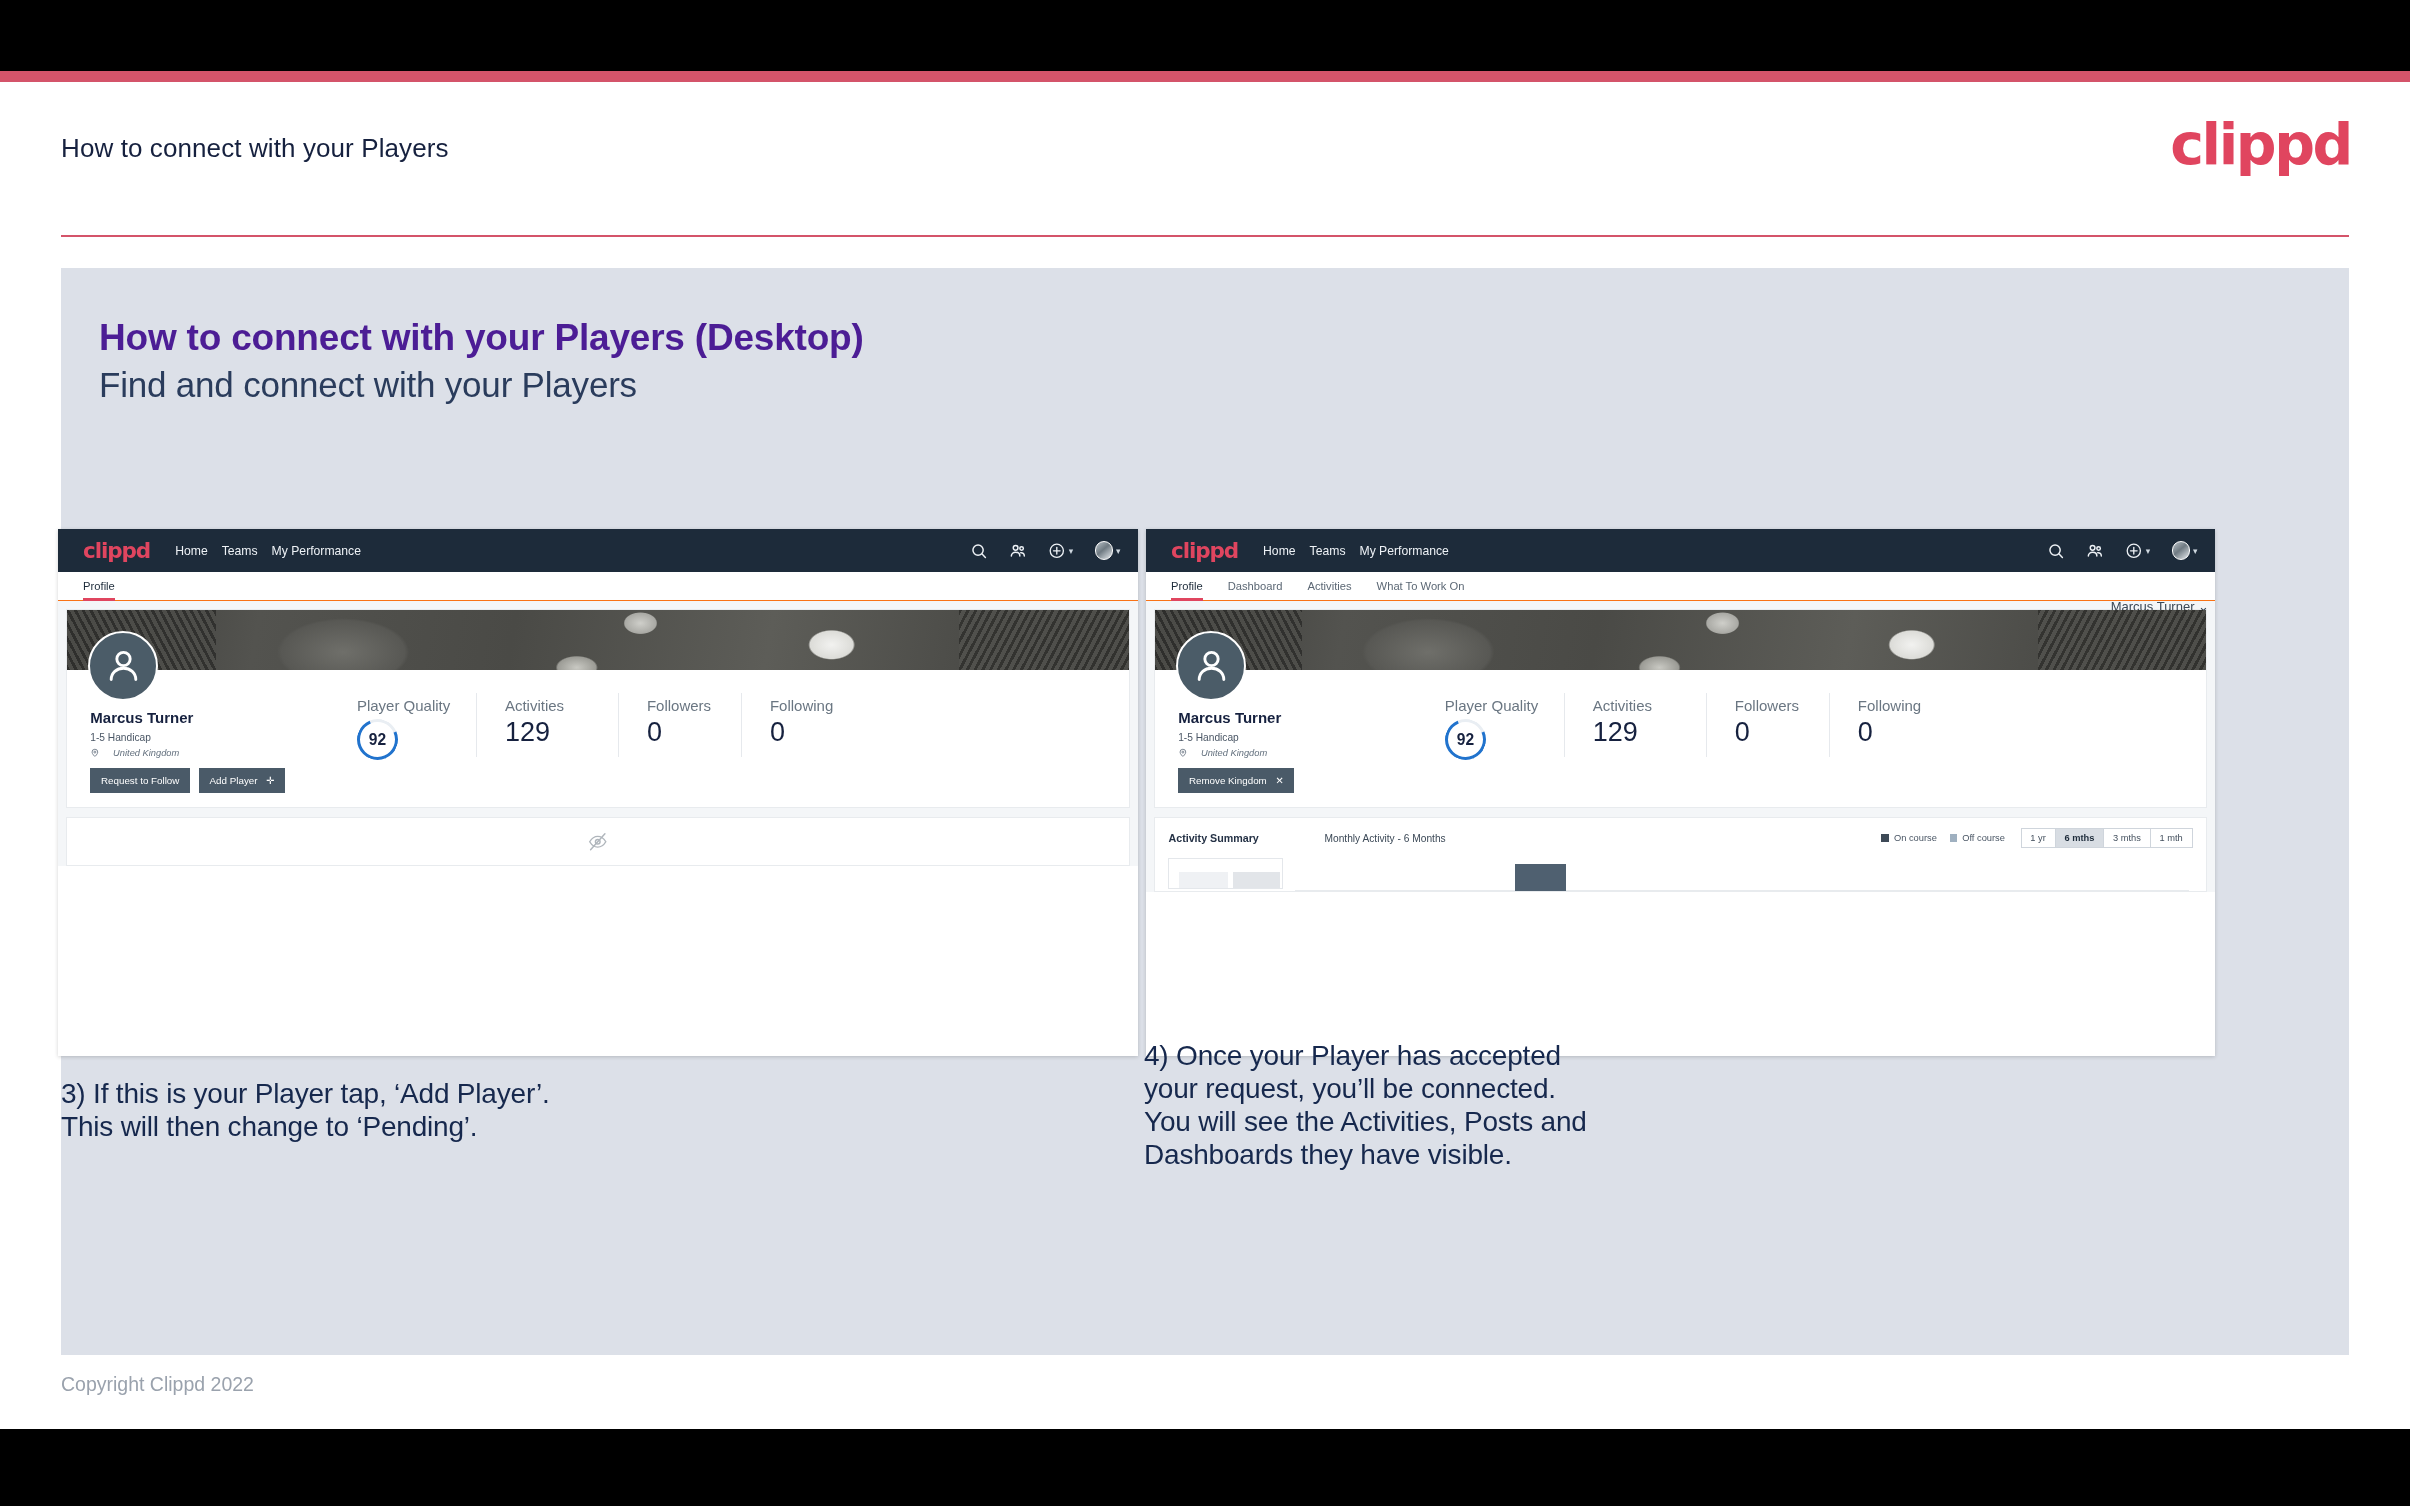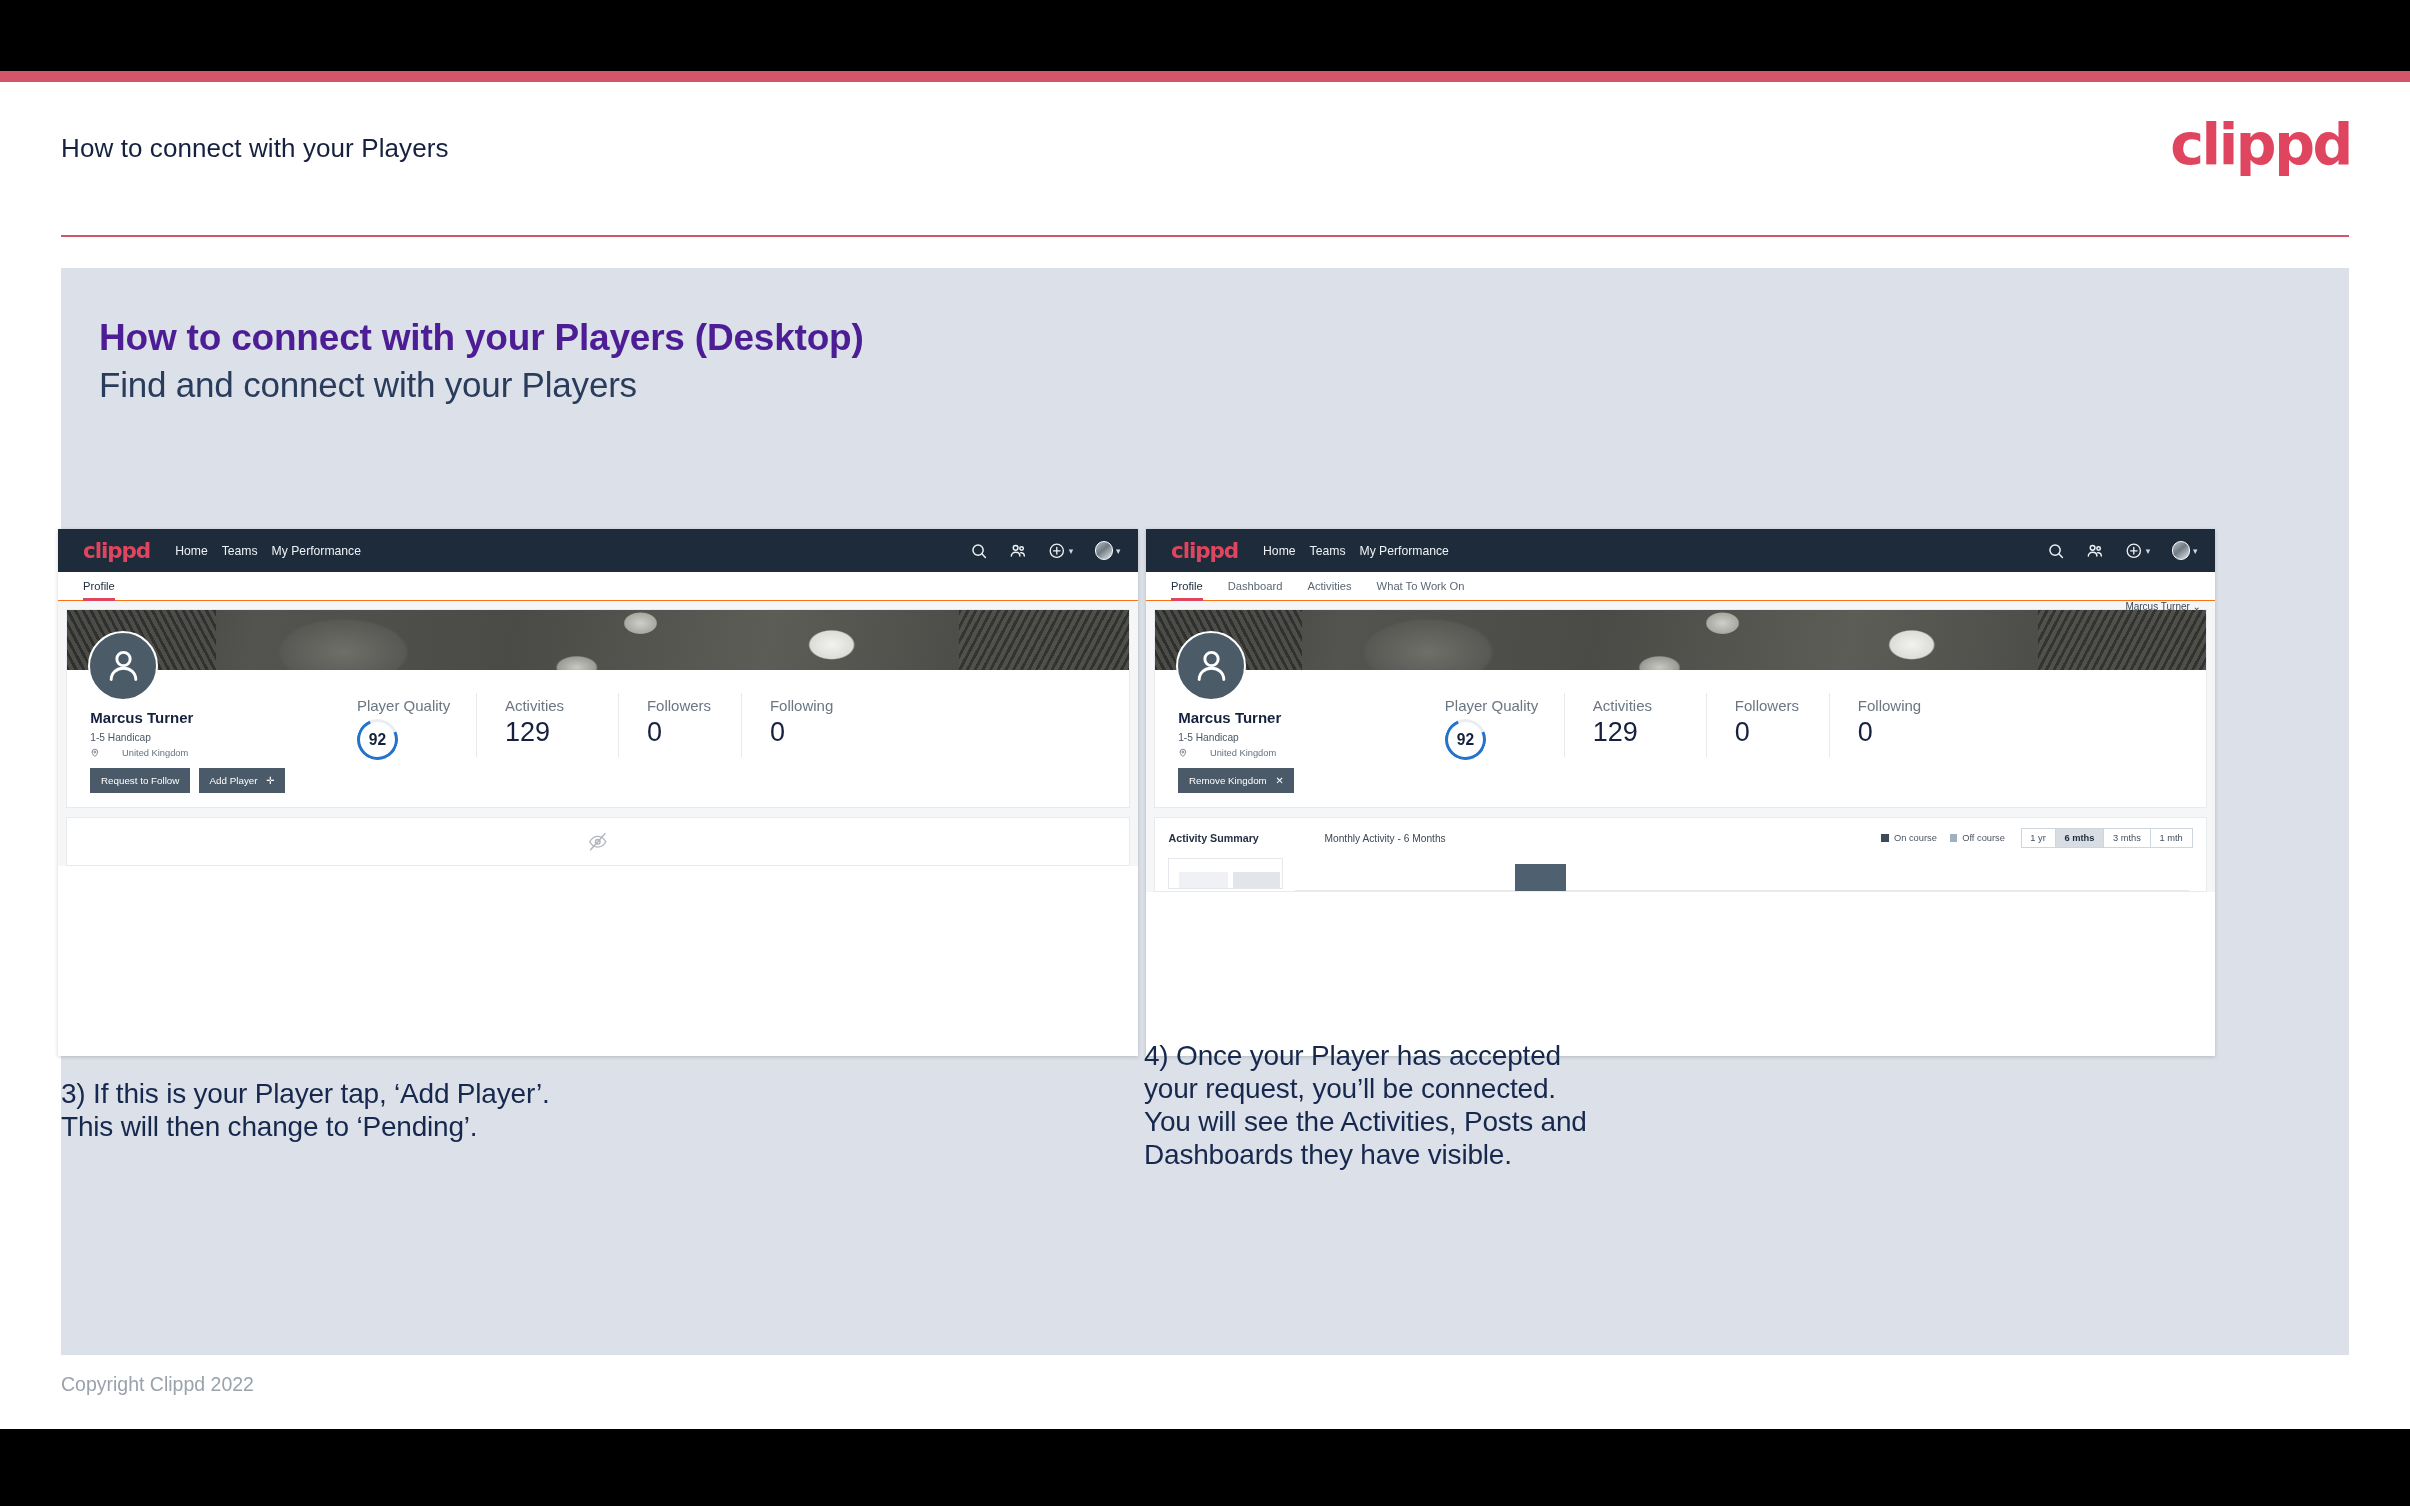--- a/index.html
+++ b/index.html
@@ -82,21 +82,21 @@
     position:relative; height:29px; background:#fff;
     border-bottom:1px solid #f97316;
     display:flex; align-items:center; padding-left:25px; gap:25px;
   }
   .sh-tab { font-size:11.2px; color:#5b6774; position:relative; height:29px; line-height:29px; }
   .sh-tab.active { color:#1d2b3a; }
   .sh-tab.active:after {
     content:""; position:absolute; left:0; right:0; bottom:0; height:2.4px; background:#e0455f;
   }
   .sh-tab-user {
-    position:absolute; right:14px; font-size:10px; color:#3b4856;margin-top:40px;
+    position:absolute; right:6px; font-size:13px; color:#3b4856;margin-top:40px;
   }
 
   
   .sh-body { background:#f4f6f8; padding:7.8px 7.8px 0 7.8px; }
   .profile-card { background:#fff; border:1px solid #e8ebee; }
   .banner {
     height:60px; position:relative; overflow:hidden;
     background:
       radial-gradient(ellipse 39px 25px at 72% 58%, #f2f2f0 0%, #dcdcd8 55%, rgba(0,0,0,0) 60%),
       radial-gradient(ellipse 27px 17.6px at 54% 22%, #cfcfca 0%, #a9a9a4 58%, rgba(0,0,0,0) 63%),
@@ -115,21 +115,21 @@
   .profile-inner { position:relative; padding:0 0 13.7px 0; display:flex; }
   .avatar-big {
     position:absolute; left:21.5px; top:-39px; width:70px; height:70px; border-radius:50%;
     background:#4b5c68; border:2.9px solid #fff;
     display:flex; align-items:center; justify-content:center;
   }
   .avatar-big svg { width:41px; height:41px; }
   .ident { width:265px; padding:39px 0 0 23.4px; }
   .ident-name { font-size:15px; font-weight:700; color:#16213f; }
   .ident-hcp { font-size:10.2px; color:#4a5665; margin-top:5.9px; }
-  .ident-loc { font-size:9.3px; color:#63707e; margin-top:4.9px; display:flex; align-items:center; gap:22px; }
+  .ident-loc { font-size:9.3px; color:#63707e; margin-top:4.9px; display:flex; align-items:center; gap:13px;font-style:italic; }
   .ident-loc svg { width:9.8px; height:9.8px; }
   .ident-btns { margin-top:10.7px; display:flex; gap:8.8px; }
   .btn-dark {
     background:#4a5a68; color:#fff; font-size:9.8px; border:none;
     padding:6.8px 10.7px; display:flex; align-items:center; gap:8.8px; cursor:pointer;
   }
   .stats { display:flex; align-items:flex-start; padding-top:27px; flex:1; }
   .stat { padding:0 0 0 29px; position:relative; }
   .stat + .stat:before {
     content:""; position:absolute; left:0; top:-3.9px; width:1px; height:64px; background:#e6e9ed;

